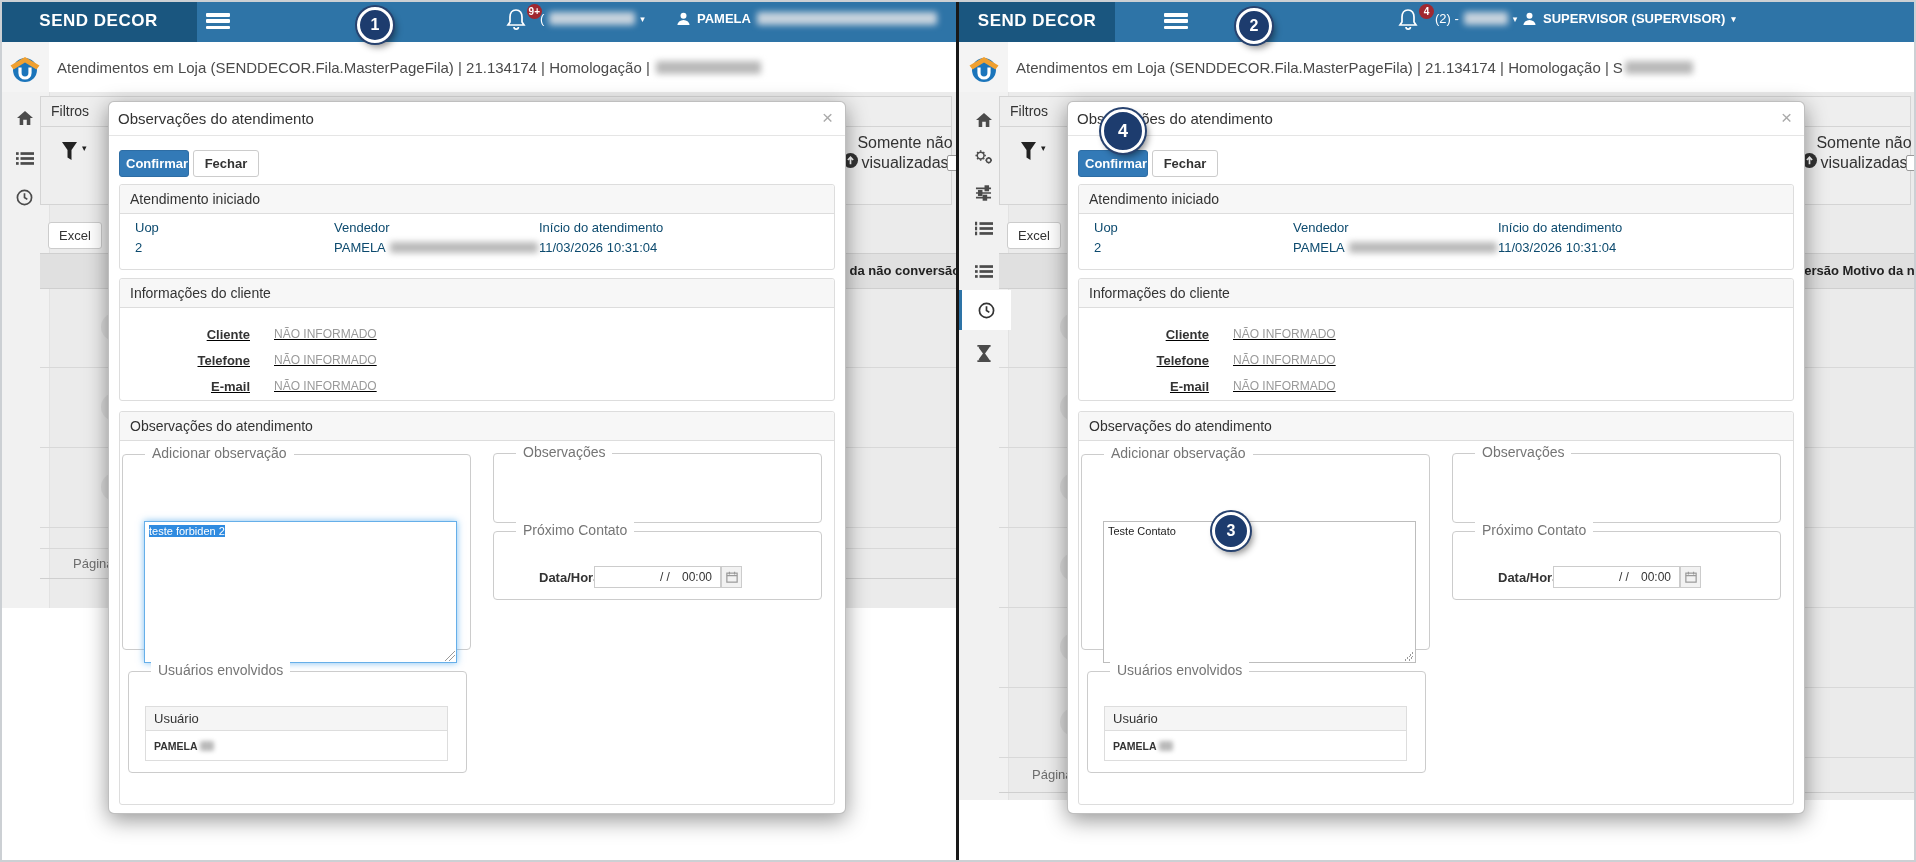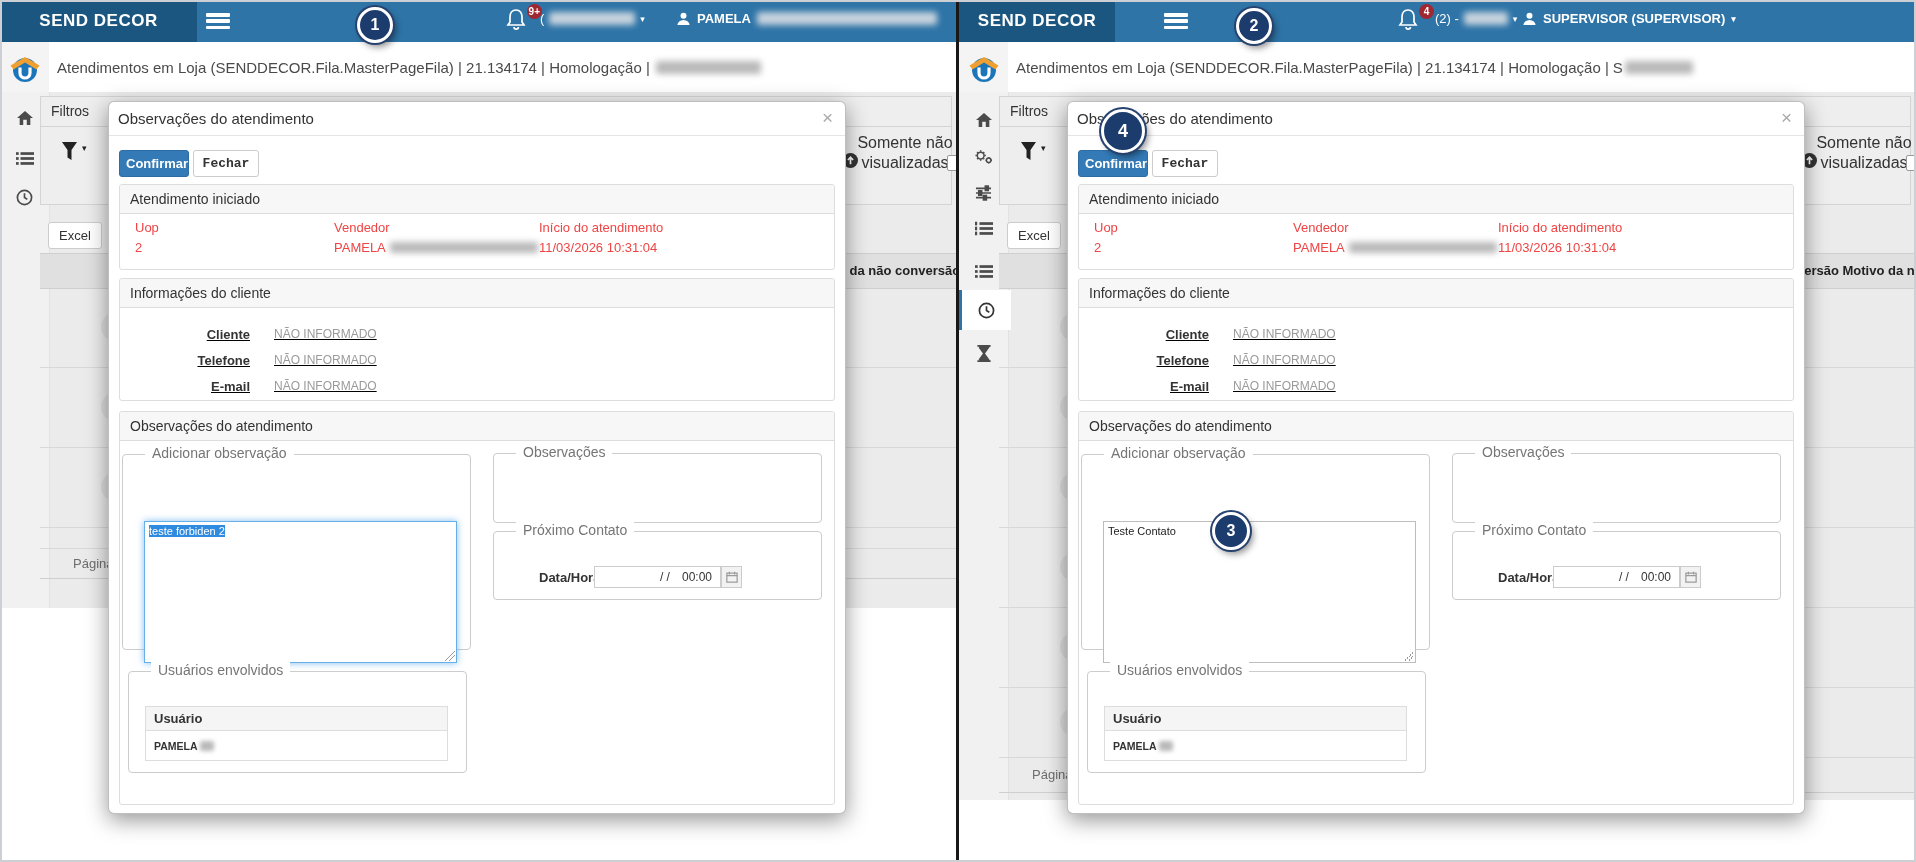--- a/index.html
+++ b/index.html
@@ -56,25 +56,25 @@
   .pagerow{position:absolute;left:40px;width:917px;border-bottom:1px solid #cfcfcf;color:#6d6d6d;font-size:13px;display:flex;align-items:center;}
   .pagerow span{padding-left:33px;}
 
   
   .modal{position:absolute;left:108px;top:101px;width:736px;height:711px;background:#fff;border:1px solid rgba(0,0,0,.25);
          border-radius:6px;box-shadow:0 6px 22px rgba(0,0,0,.42);z-index:10;}
   .mtitle{position:absolute;left:0;top:0;right:0;height:33px;line-height:33px;padding-left:9px;font-size:15px;color:#333;border-bottom:1px solid #e5e5e5;}
   .mclose{position:absolute;right:12px;top:5px;font-size:19px;color:#aaa;cursor:pointer;line-height:22px;}
   .btn{position:absolute;top:48px;height:27px;border-radius:3px;font-size:13px;font-weight:bold;font-family:"Liberation Sans",sans-serif;cursor:pointer;}
   .btn.confirm{left:10px;width:70px;background:#337ab7;border:1px solid #2e6da4;color:#fff;}
-  .btn.fechar{left:84px;width:66px;background:#fff;border:1px solid #ccc;color:#333;font-family:Liberation Mono, monospace;}
+  .btn.fechar{left:84px;width:66px;background:#fff;border:1px solid #ccc;color:#333;}
   .msec{position:absolute;left:10px;width:714px;background:#fff;border:1px solid #ddd;border-radius:3px;}
   .mhead{height:28px;line-height:28px;padding-left:10px;background:#f7f7f7;border-bottom:1px solid #ddd;font-size:14px;color:#333;border-radius:3px 3px 0 0;}
   .sec1{top:82px;height:84px;} .sec2{top:176px;height:121px;} .sec3{top:309px;height:392px;}
-  .col{position:absolute;font-size:13px;color:#ef4444;}
+  .col{position:absolute;font-size:13px;color:#0c4a6e;}
   .collabel{top:35px;} .colval{top:57px;display:flex;align-items:center;gap:4px;}
   .c1{left:15px;} .c2{left:214px;} .c3{left:419px;}
   .inforow{display:flex;align-items:center;height:26px;font-size:13px;}
   .inforow .lbl{width:130px;text-align:right;font-weight:bold;color:#333;}
   .inforow .val{margin-left:24px;color:#9a9a9a;font-size:12px;}
   .sec2body{padding-top:13px;text-decoration:underline;}
   .fs{position:absolute;border:1px solid #ccc;border-radius:4px;background:#fff;}
   .fsleg{position:absolute;top:-10px;left:22px;background:#fff;padding:0 7px;font-size:14px;color:#757575;white-space:nowrap;}
   .fs-add{left:13px;top:352px;width:347px;height:194px;}
   .fs-obs{left:384px;top:351px;width:327px;height:68px;}
@@ -85,21 +85,21 @@
   .tarea.focused{border:1px solid #66afe9;box-shadow:0 0 7px rgba(82,168,236,.75);}
   .tarea .sel{background:#2f8be0;color:#fff;}
   .grip{position:absolute;right:1px;bottom:1px;width:10px;height:10px;
         background:linear-gradient(135deg,transparent 50%,#999 50%,#999 55%,transparent 55%,transparent 70%,#999 70%,#999 75%,transparent 75%);}
   .dtlabel{position:absolute;left:45px;top:38px;font-size:13px;font-weight:bold;color:#333;}
   .dtinput{position:absolute;left:100px;top:34px;width:127px;height:22px;border:1px solid #ccc;box-sizing:border-box;background:#fff;
            display:flex;align-items:center;justify-content:flex-end;font-size:12px;color:#333;gap:12px;padding-right:8px;}
   .calbtn{position:absolute;left:227px;top:34px;width:21px;height:22px;border:1px solid #ccc;box-sizing:border-box;background:#f2f2f2;
           display:flex;align-items:center;justify-content:center;cursor:pointer;}
   .utable{position:absolute;left:36px;top:604px;width:301px;border:1px solid #ddd;}
-  .utable .uh{height:23px;line-height:23px;background:#f5f5f5;border-bottom:1px solid #ddd;font-size:13px;font-weight:bold;color:#333;padding-left:8px;}
+  .utable .uh{height:23px;line-height:23px;background:#f5f5f5;border-bottom:1px solid #ddd;font-size:13px;font-weight:normal;color:#333;padding-left:8px;}
   .utable .ur{height:29px;display:flex;align-items:center;padding-left:8px;font-size:10.5px;font-weight:bold;color:#333;background:#fff;gap:2px;}
 
   
   .anno{position:absolute;border-radius:50%;background:#1d3c6e;color:#fff;font-weight:bold;z-index:40;
         display:flex;align-items:center;justify-content:center;border:3px solid #fff;
         box-shadow:0 0 0 2px #27426f,3px 4px 7px rgba(0,0,0,.45);font-size:16px;}
   svg{display:block;}
 </style>
 </head>
 <body>

